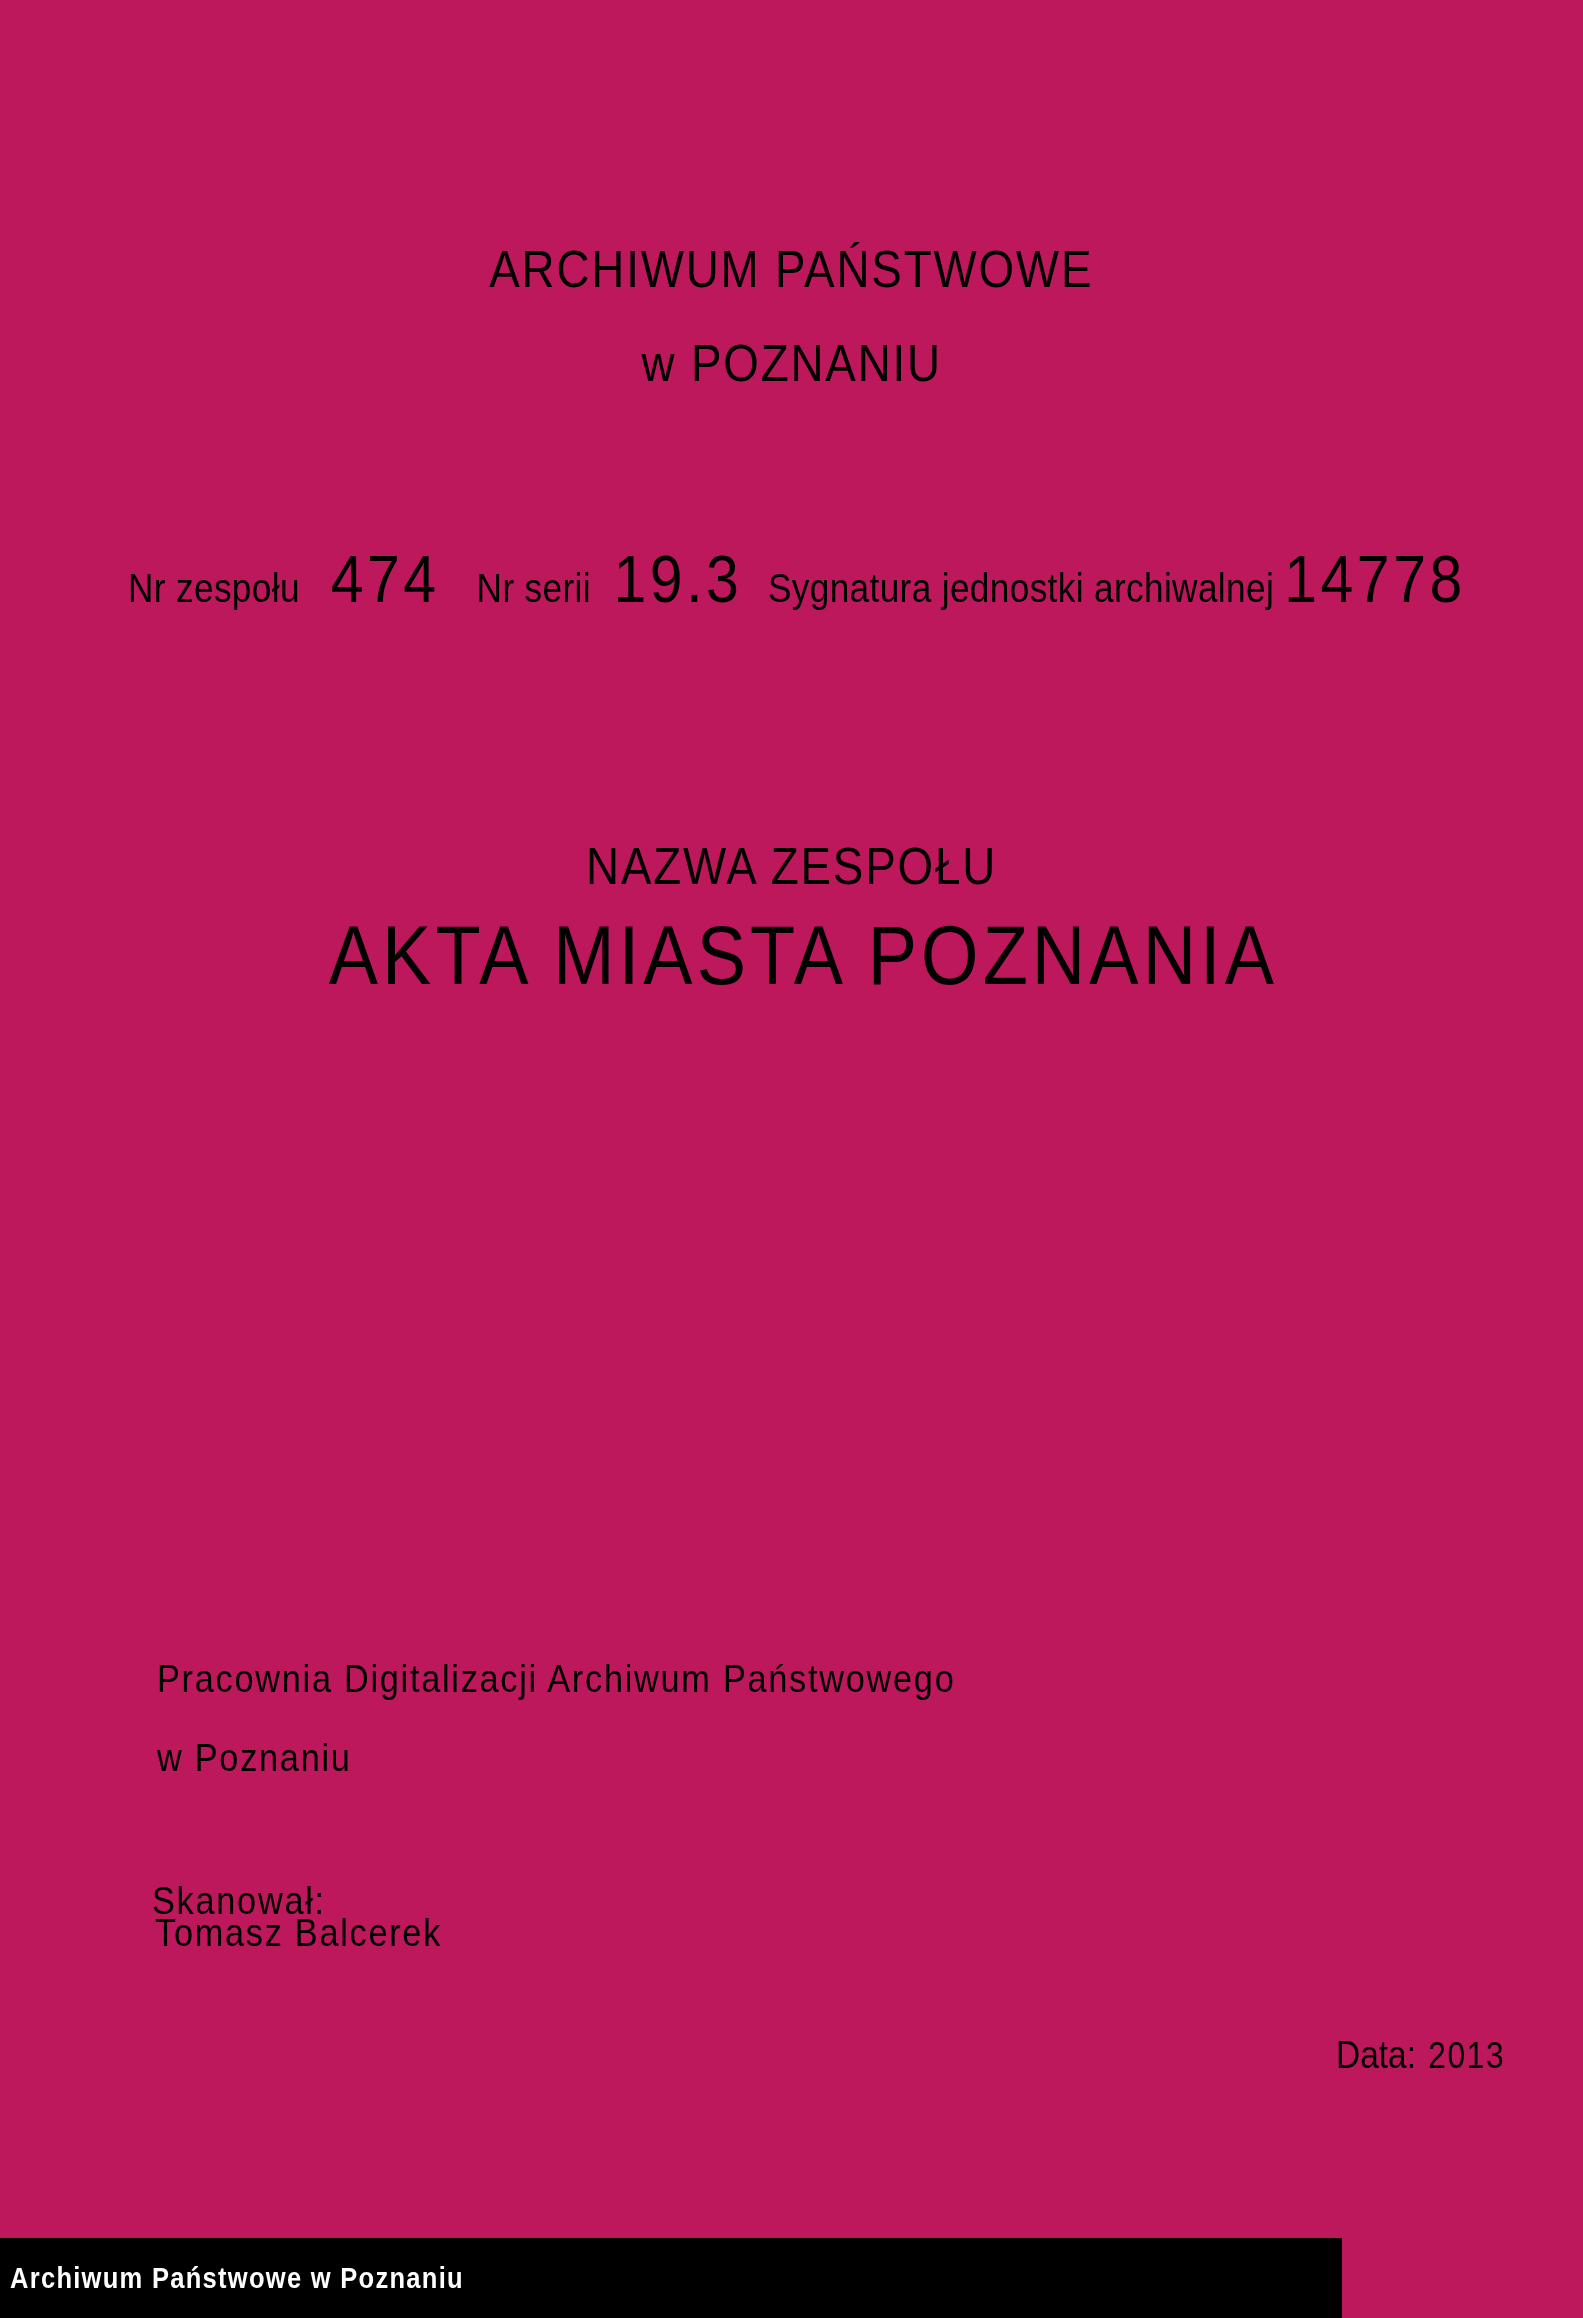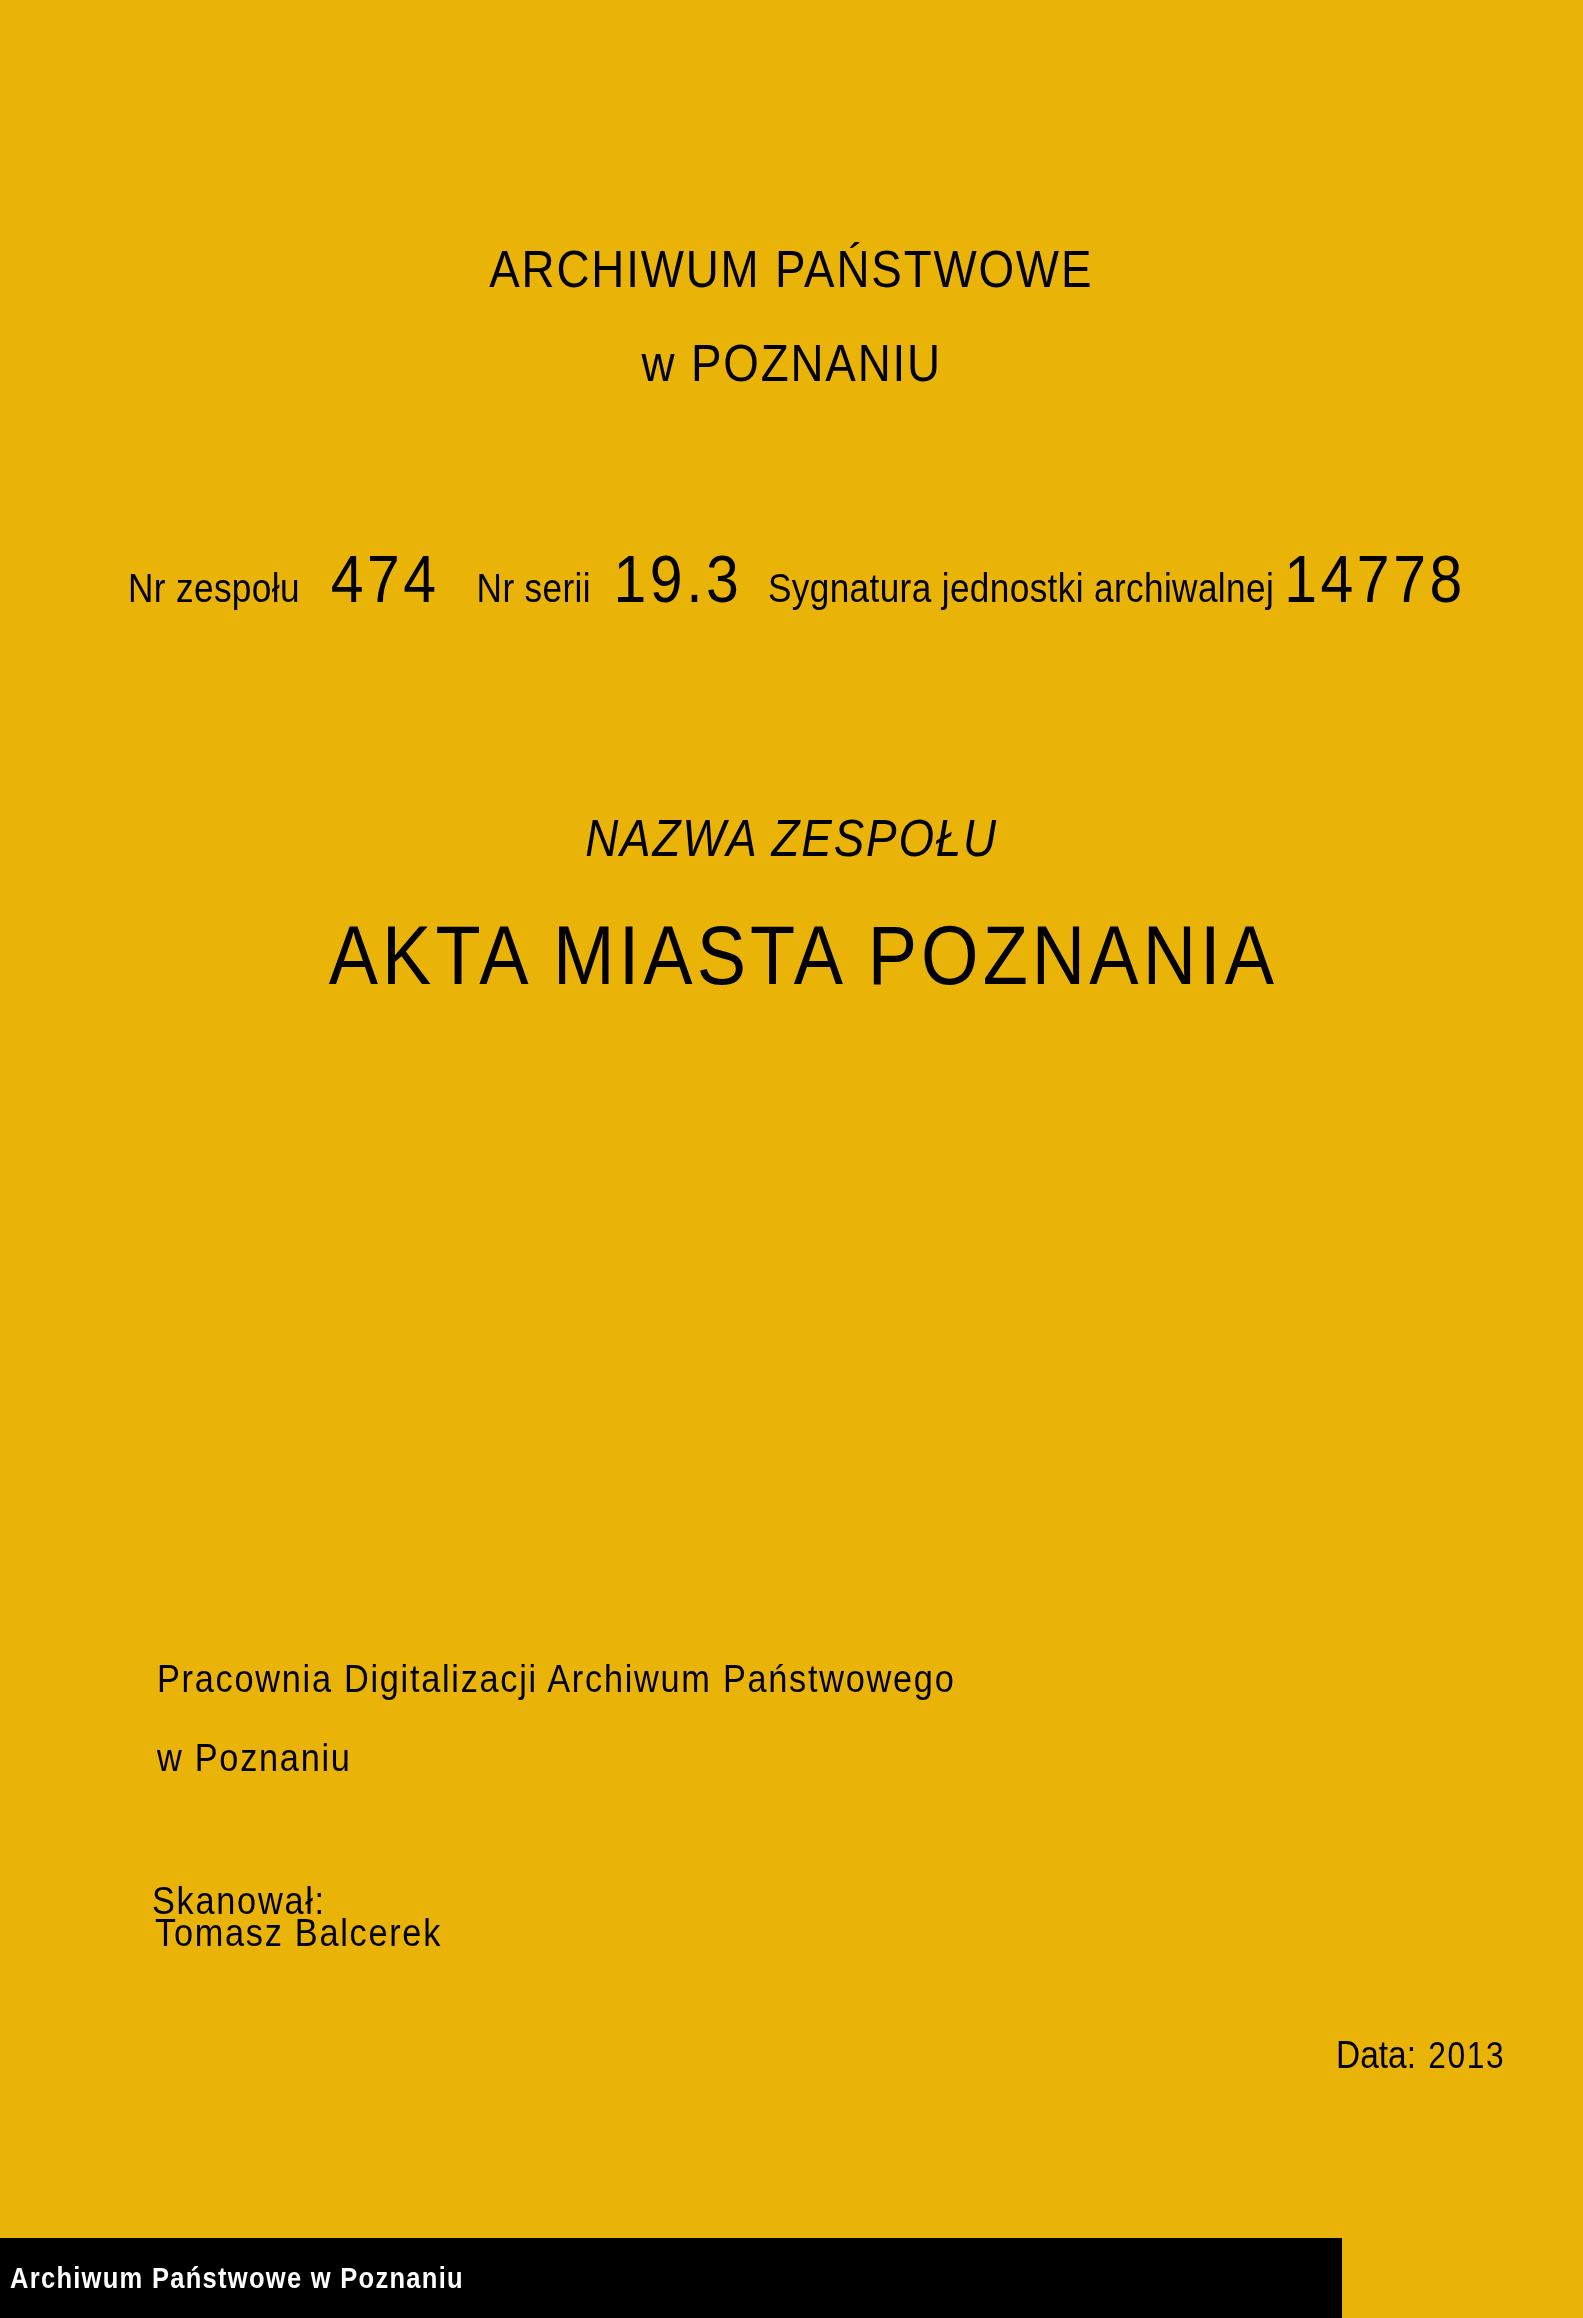--- a/index.html
+++ b/index.html
@@ -1,20 +1,20 @@
 <!DOCTYPE html>
 <html style="font-size:10.2px"><head>
 <meta charset="utf-8">
 <style>
   html, body { margin: 0; padding: 0; background: #e8e8e8; }
   .page {
     position: relative;
     width: 1583px;
     height: 2319px;
-    background: #eab308;
+    background: #be185d;
     font-family: "Liberation Sans", "DejaVu Sans", sans-serif;
     color: #000000;
     overflow: hidden;
   }
   .line {
     position: absolute;
     line-height: 1;
     white-space: nowrap;
   }
   .centered {
@@ -105,21 +105,21 @@
 
   <div class="ref-line">
     <span class="ref-label">Nr zespołu</span>
     <span class="ref-value gap-a">474</span>
     <span class="ref-label gap-b">Nr serii</span>
     <span class="ref-value gap-c">19.3</span>
     <span class="ref-label gap-d">Sygnatura jednostki archiwalnej</span>
     <span class="ref-value gap-e">14778</span>
   </div>
 
-  <div class="line centered" style="top: 812px; font-style: italic;">
+  <div class="line centered" style="top: 840px;">
     <span class="cond title-size">NAZWA ZESPOŁU</span>
   </div>
   <div class="line centered" style="top: 913px; margin-left: 12px;">
     <span class="cond fonds-name-size">AKTA MIASTA POZNANIA</span>
   </div>
 
 
   <div class="line" style="left: 157px; top: 1659px;">
     <span class="cond-left body-size">Pracownia Digitalizacji Archiwum Państwowego</span>
   </div>

